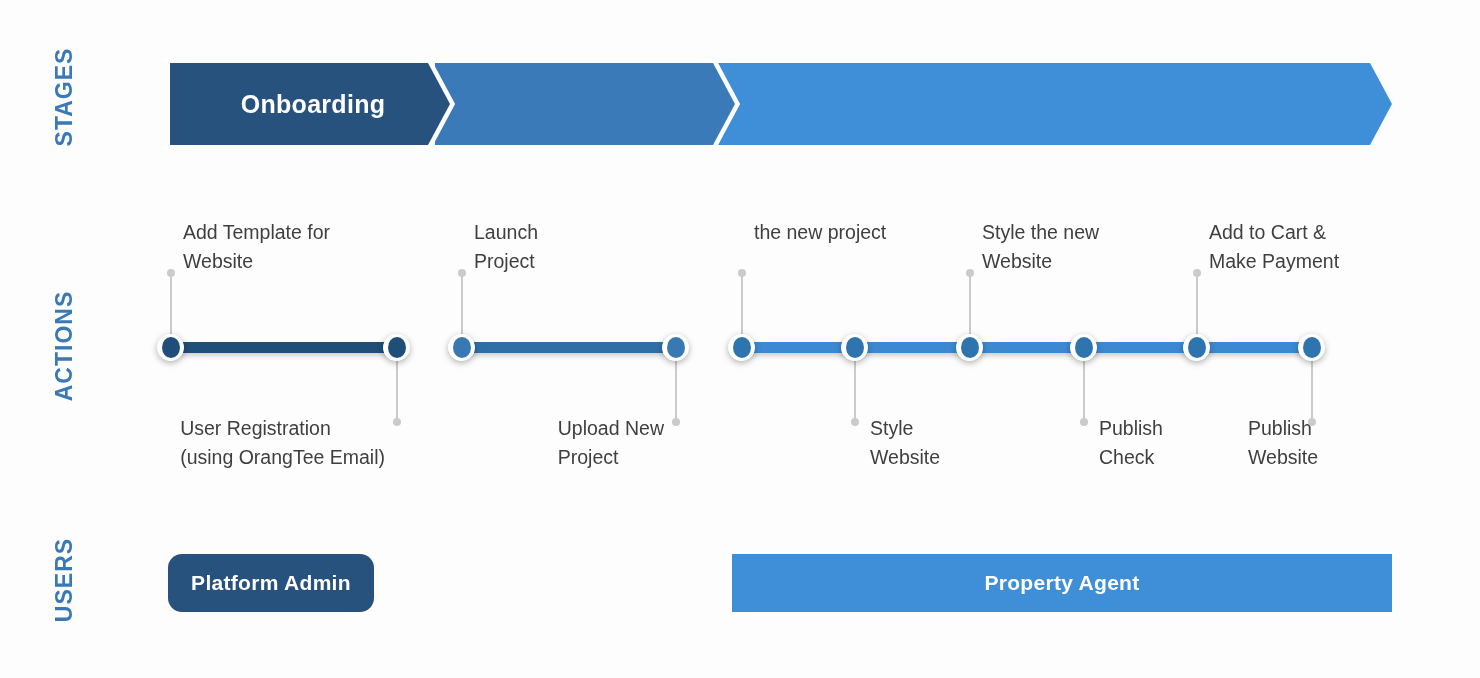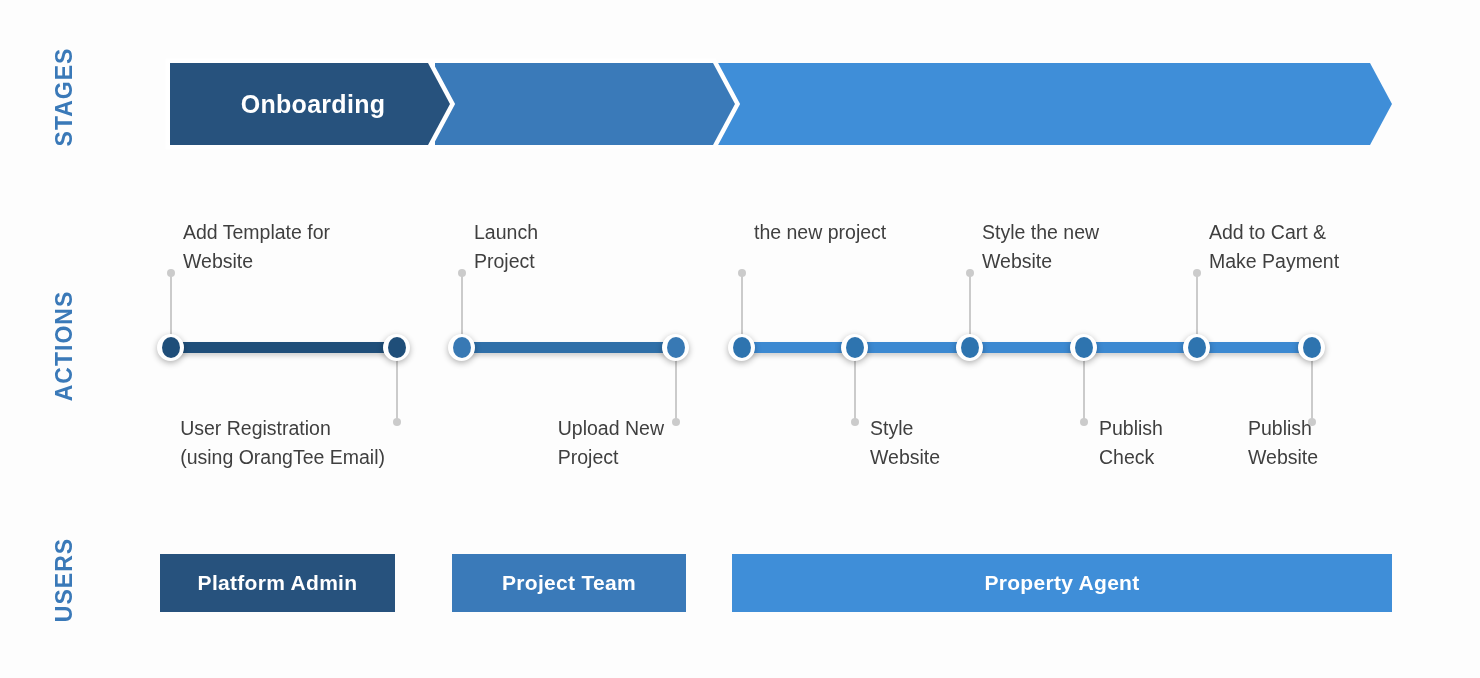--- a/index.html
+++ b/index.html
@@ -66,21 +66,21 @@
   .action-label.above{top:218px;}
   .action-label.below{top:414px;}
   .action-label.ralign{}
 
   
   .user-box{
     position:absolute;top:554px;height:58px;z-index:2;
     display:flex;align-items:center;justify-content:center;
     color:var(--stageText);font-weight:bold;font-size:21px;letter-spacing:.3px;
   }
-  .user-box.u1{left:160px;width:235px;background:var(--stage1);}
+  .user-box.u1{left:168px;width:206px;background:var(--stage1);border-radius:14px;}
   .user-box.u2{left:452px;width:234px;background:var(--stage2);}
   .user-box.u3{left:732px;width:660px;background:var(--stage3);}
 </style>
 </head>
 <body>
 
 <div class="canvas">
 
   <div class="rowlabel stages">STAGES</div>
   <div class="rowlabel actions">ACTIONS</div>
@@ -183,16 +183,15 @@
   <div class="action-label above" style="left:1209px">
     <div>Add to Cart &amp;</div>
     <div>Make Payment</div>
   </div>
   <div class="action-label below" style="left:1248px">
     <div>Publish</div>
     <div>Website</div>
   </div>
 
   <div class="user-box u1">Platform Admin</div>
-  <div class="user-box u2">Project Team</div>
   <div class="user-box u3">Property Agent</div>
 
 </div>
 
 </body></html>

